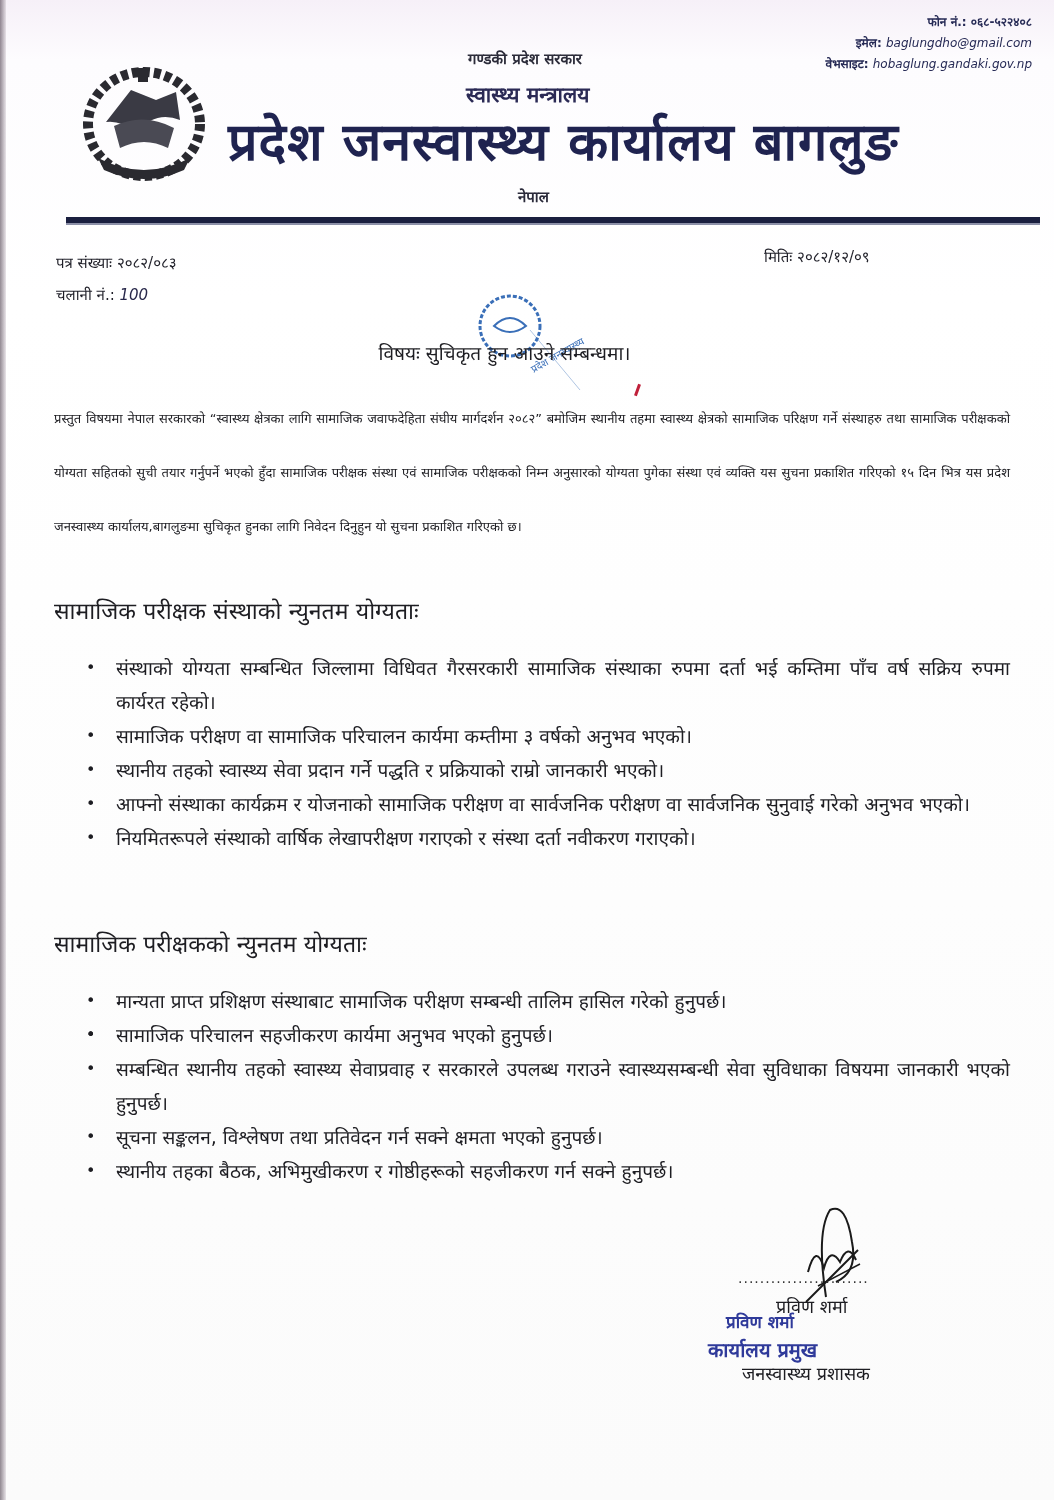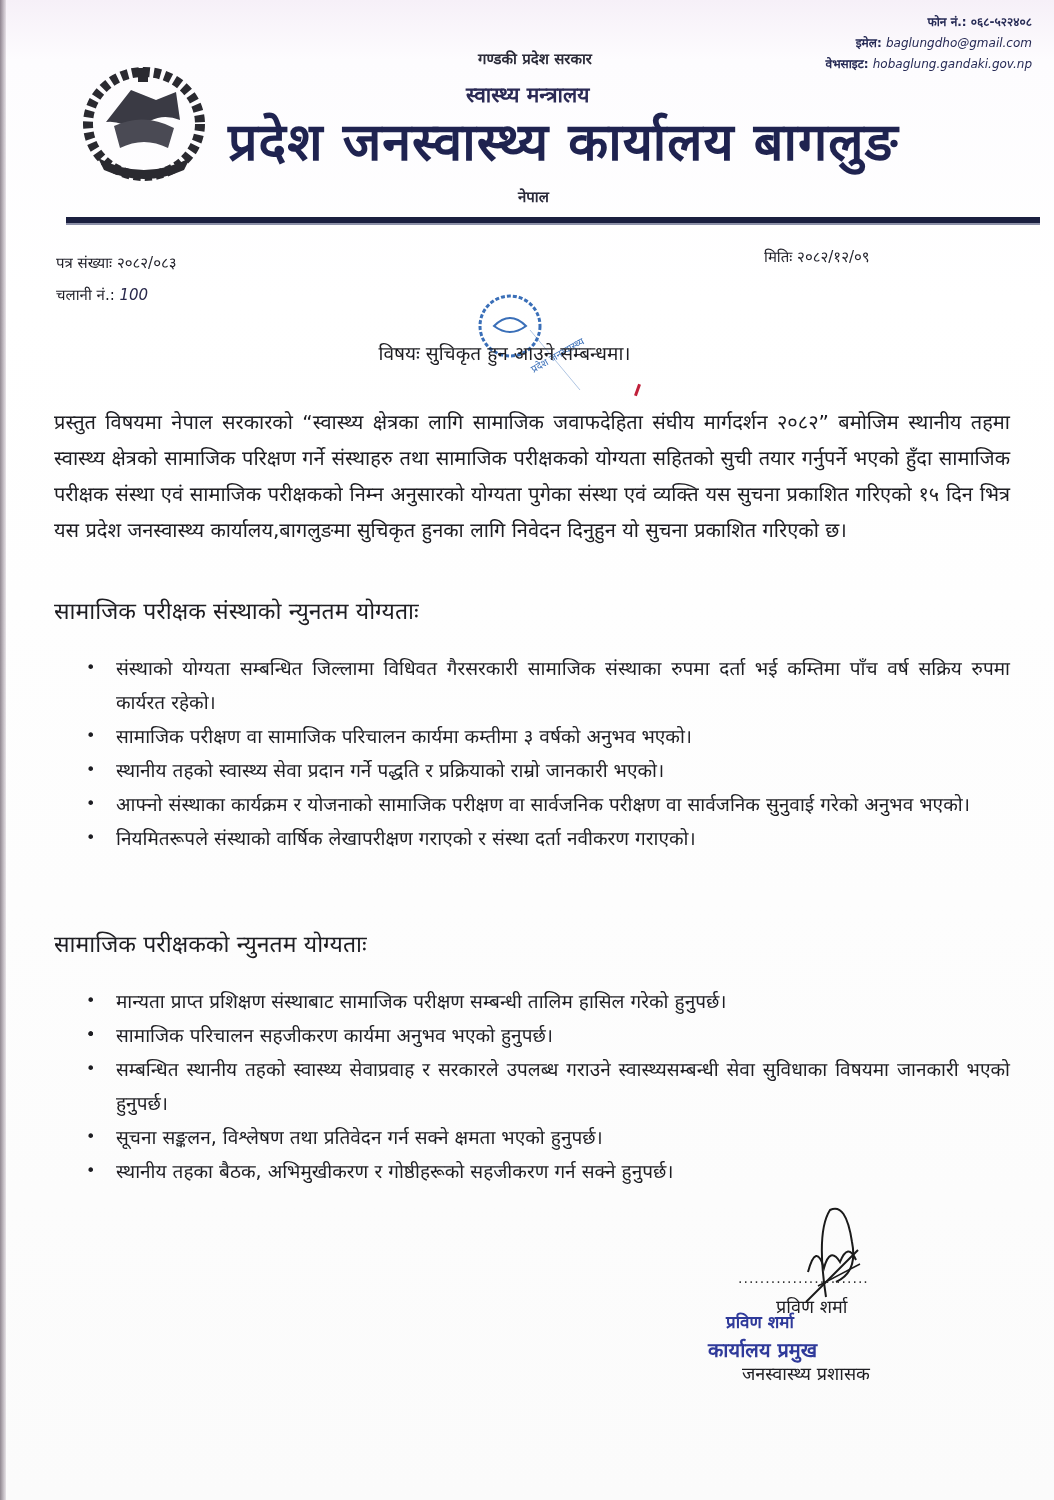--- a/index.html
+++ b/index.html
@@ -8,38 +8,38 @@
     background: #fbfafc;
     font-family: "DejaVu Sans", sans-serif;
     color: #1d1d22;
     position: relative;
   }
   .page { position: absolute; inset: 0; background: linear-gradient(180deg, #f6f0f8 0px, #fdfcfe 60px, #ffffff 300px, #fbfbfb 1500px); }
   .left-edge { position: absolute; left: 0; top: 0; width: 6px; height: 1500px; background: linear-gradient(90deg,#3a2a3a,#d8d0d8); opacity: .55; }
 
   
   .emblem { position: absolute; left: 76px; top: 62px; width: 136px; height: 120px; }
-  .gov-line { position: absolute; top: 48px; left: 478px; font-size: 15px; color: #2c2c3a; font-weight: bold; }
+  .gov-line { position: absolute; top: 48px; left: 468px; font-size: 15px; color: #2c2c3a; font-weight: bold; }
   .ministry { position: absolute; top: 80px; left: 466px; font-size: 21px; color: #2b2a55; font-weight: bold; }
   .office-title { position: absolute; top: 104px; left: 228px; font-size: 52px; font-weight: bold; color: #1f2350; letter-spacing: 1px; white-space: nowrap; font-family: "DejaVu Sans", sans-serif; }
   .country { position: absolute; top: 186px; left: 518px; font-size: 15px; color: #2a2a3a; font-weight: bold; }
   .contact { position: absolute; right: 22px; top: 12px; text-align: right; font-size: 12px; line-height: 21px; color: #262a55; font-weight: bold; }
   .contact .v { font-style: italic; font-weight: normal; }
   .rule { position: absolute; left: 66px; top: 217px; width: 974px; height: 6px; background: #1a1f3f; border-bottom: 2px solid #8c90a8; }
 
   
   .meta { position: absolute; font-size: 15px; color: #1f1f28; }
   .patra { left: 56px; top: 252px; }
   .chalani { left: 56px; top: 284px; }
   .chalani .hand { font-style: italic; color: #28284a; }
   .miti { left: 764px; top: 246px; }
 
   .subject { position: absolute; top: 340px; left: 0; width: 979px; text-align: center; font-size: 19px; padding-left: 30px; box-sizing: border-box; }
 
-  .body-para { position: absolute; left: 54px; top: 392px; width: 956px; font-size: 20px; line-height: 36px; text-align: justify; margin-top: 12px; }
+  .body-para { position: absolute; left: 54px; top: 392px; width: 956px; font-size: 13px; line-height: 54px; text-align: justify; }
 
   .section-head { position: absolute; left: 54px; font-size: 23px; }
   .sh1 { top: 594px; }
   .sh2 { top: 927px; }
 
   ul.quals { position: absolute; left: 86px; width: 924px; margin: 0; padding: 0; list-style: none; font-size: 19px; line-height: 34px; }
   ul.q1 { top: 651px; }
   ul.q2 { top: 984px; }
   ul.quals li { position: relative; padding-left: 30px; text-align: justify; }
   ul.quals li .bullet { position: absolute; left: 0; top: 0; font-size: 16px; }

